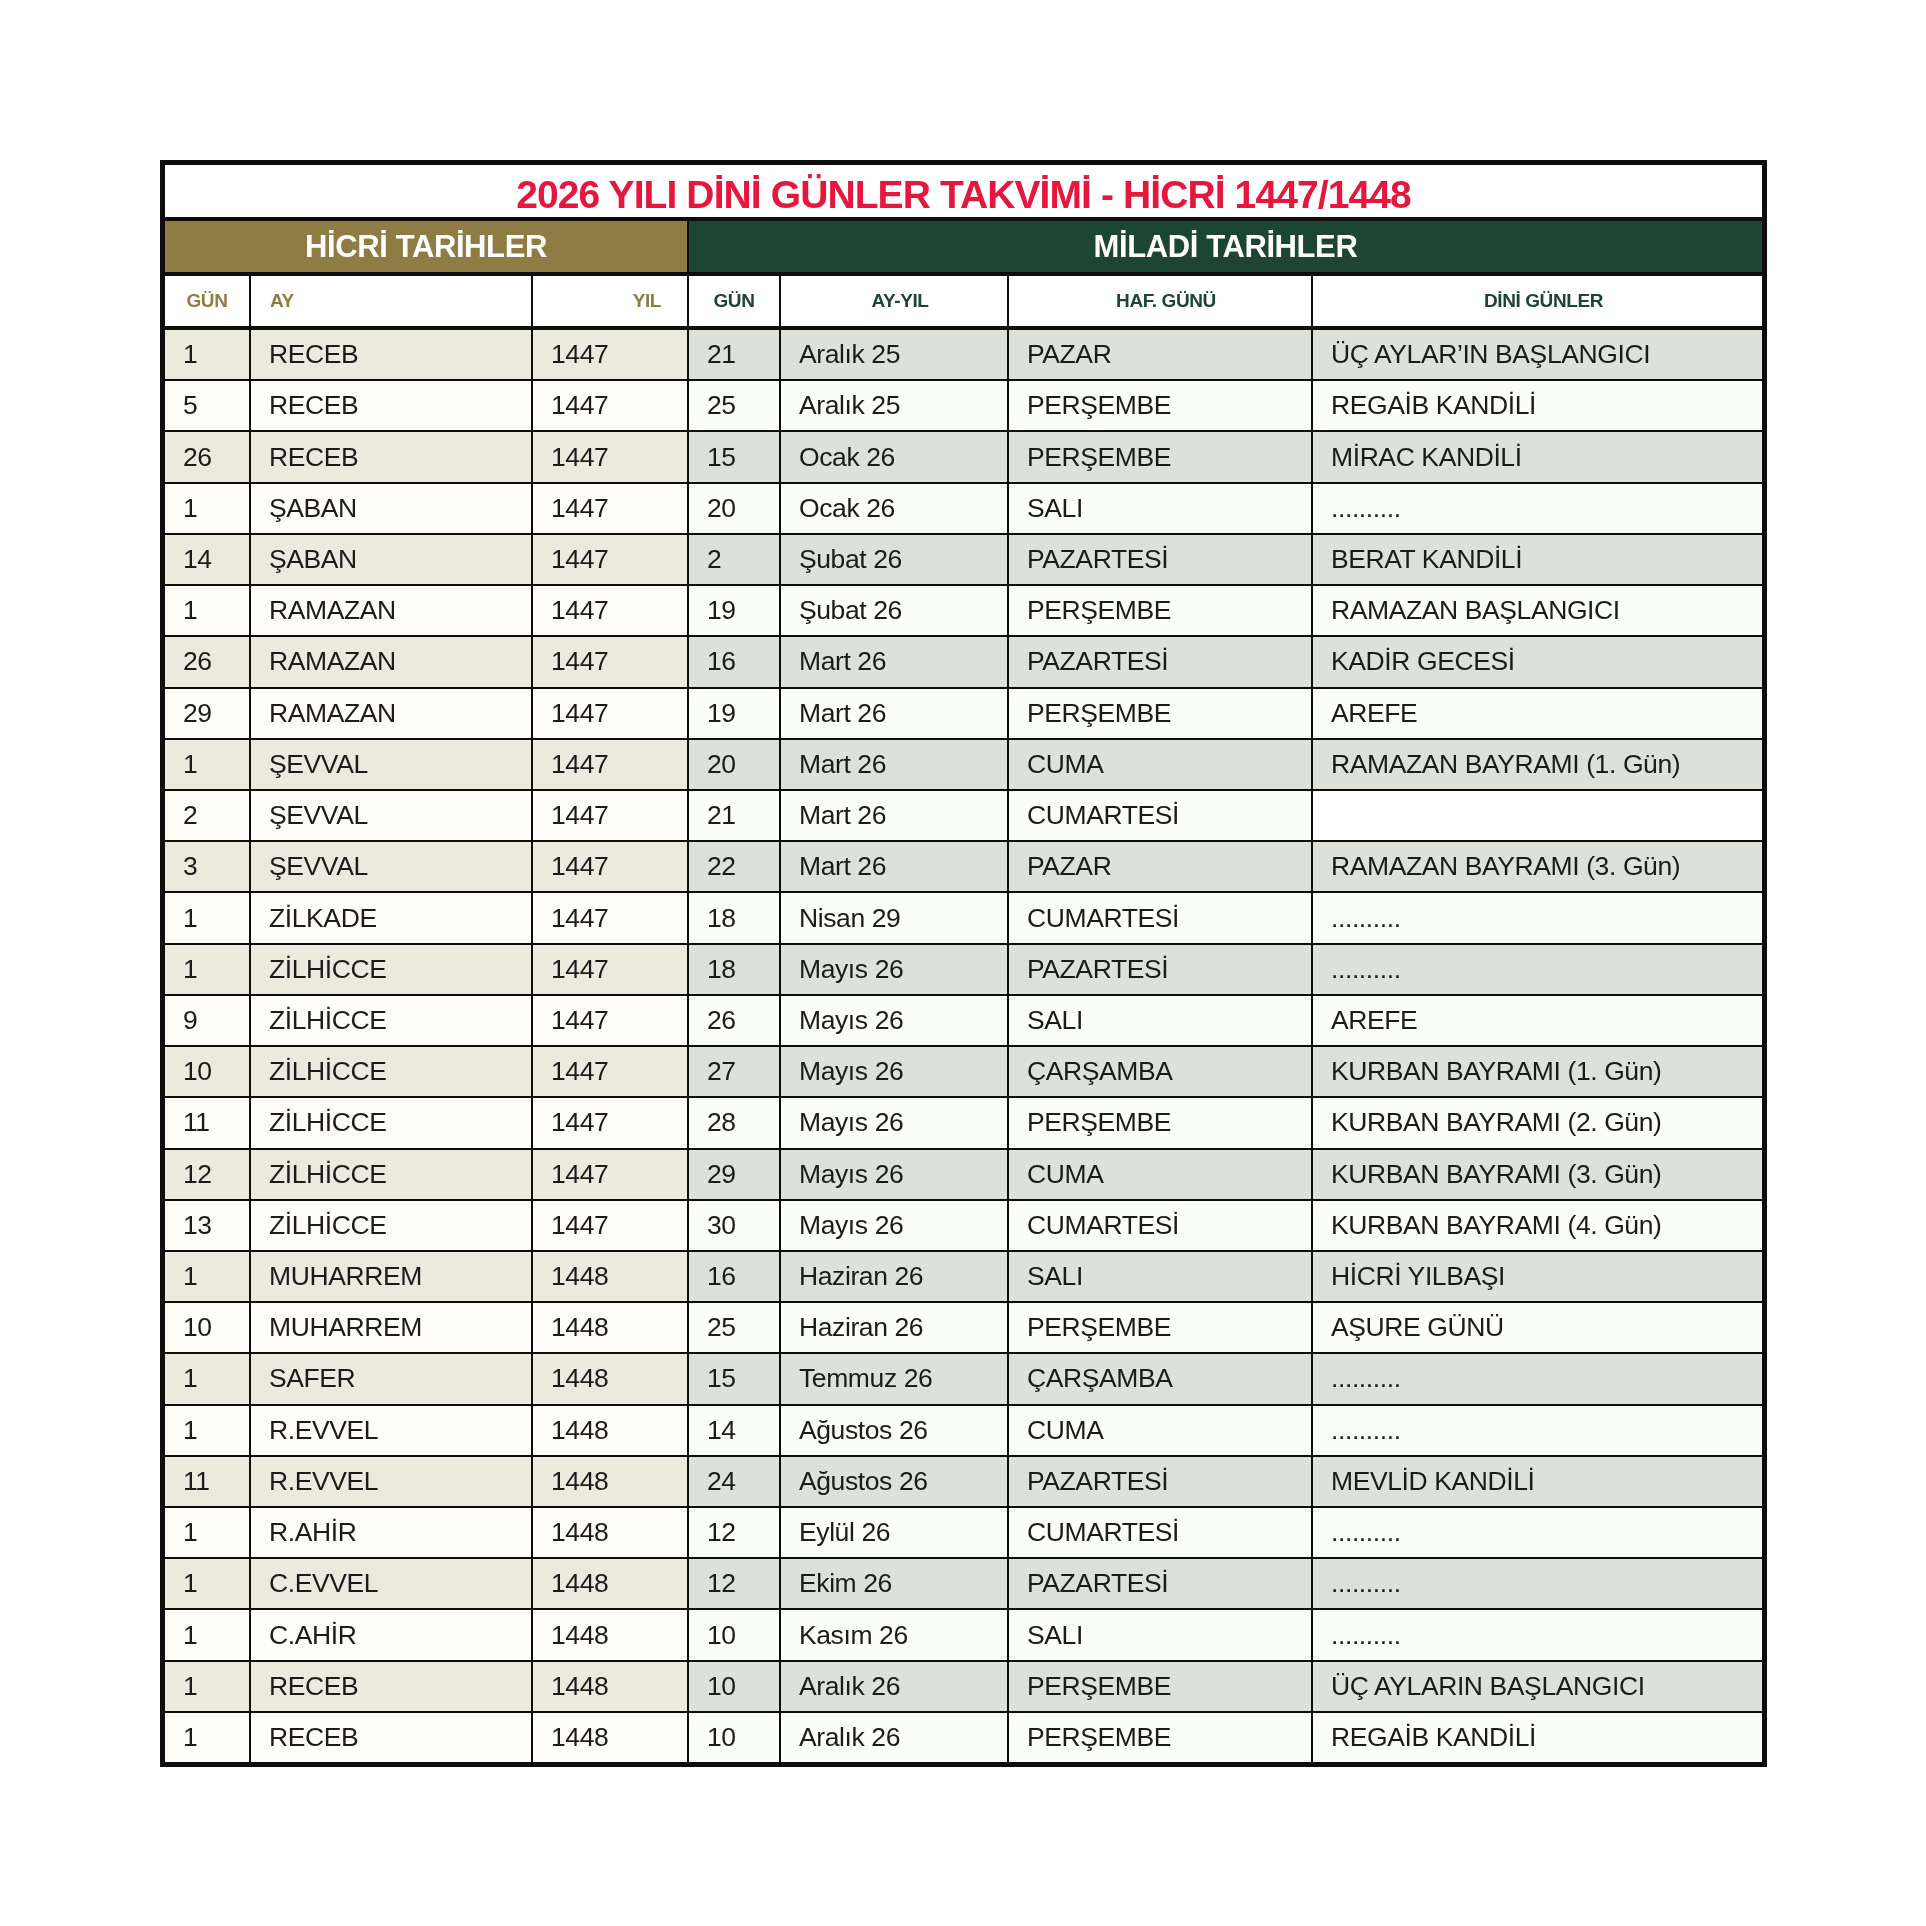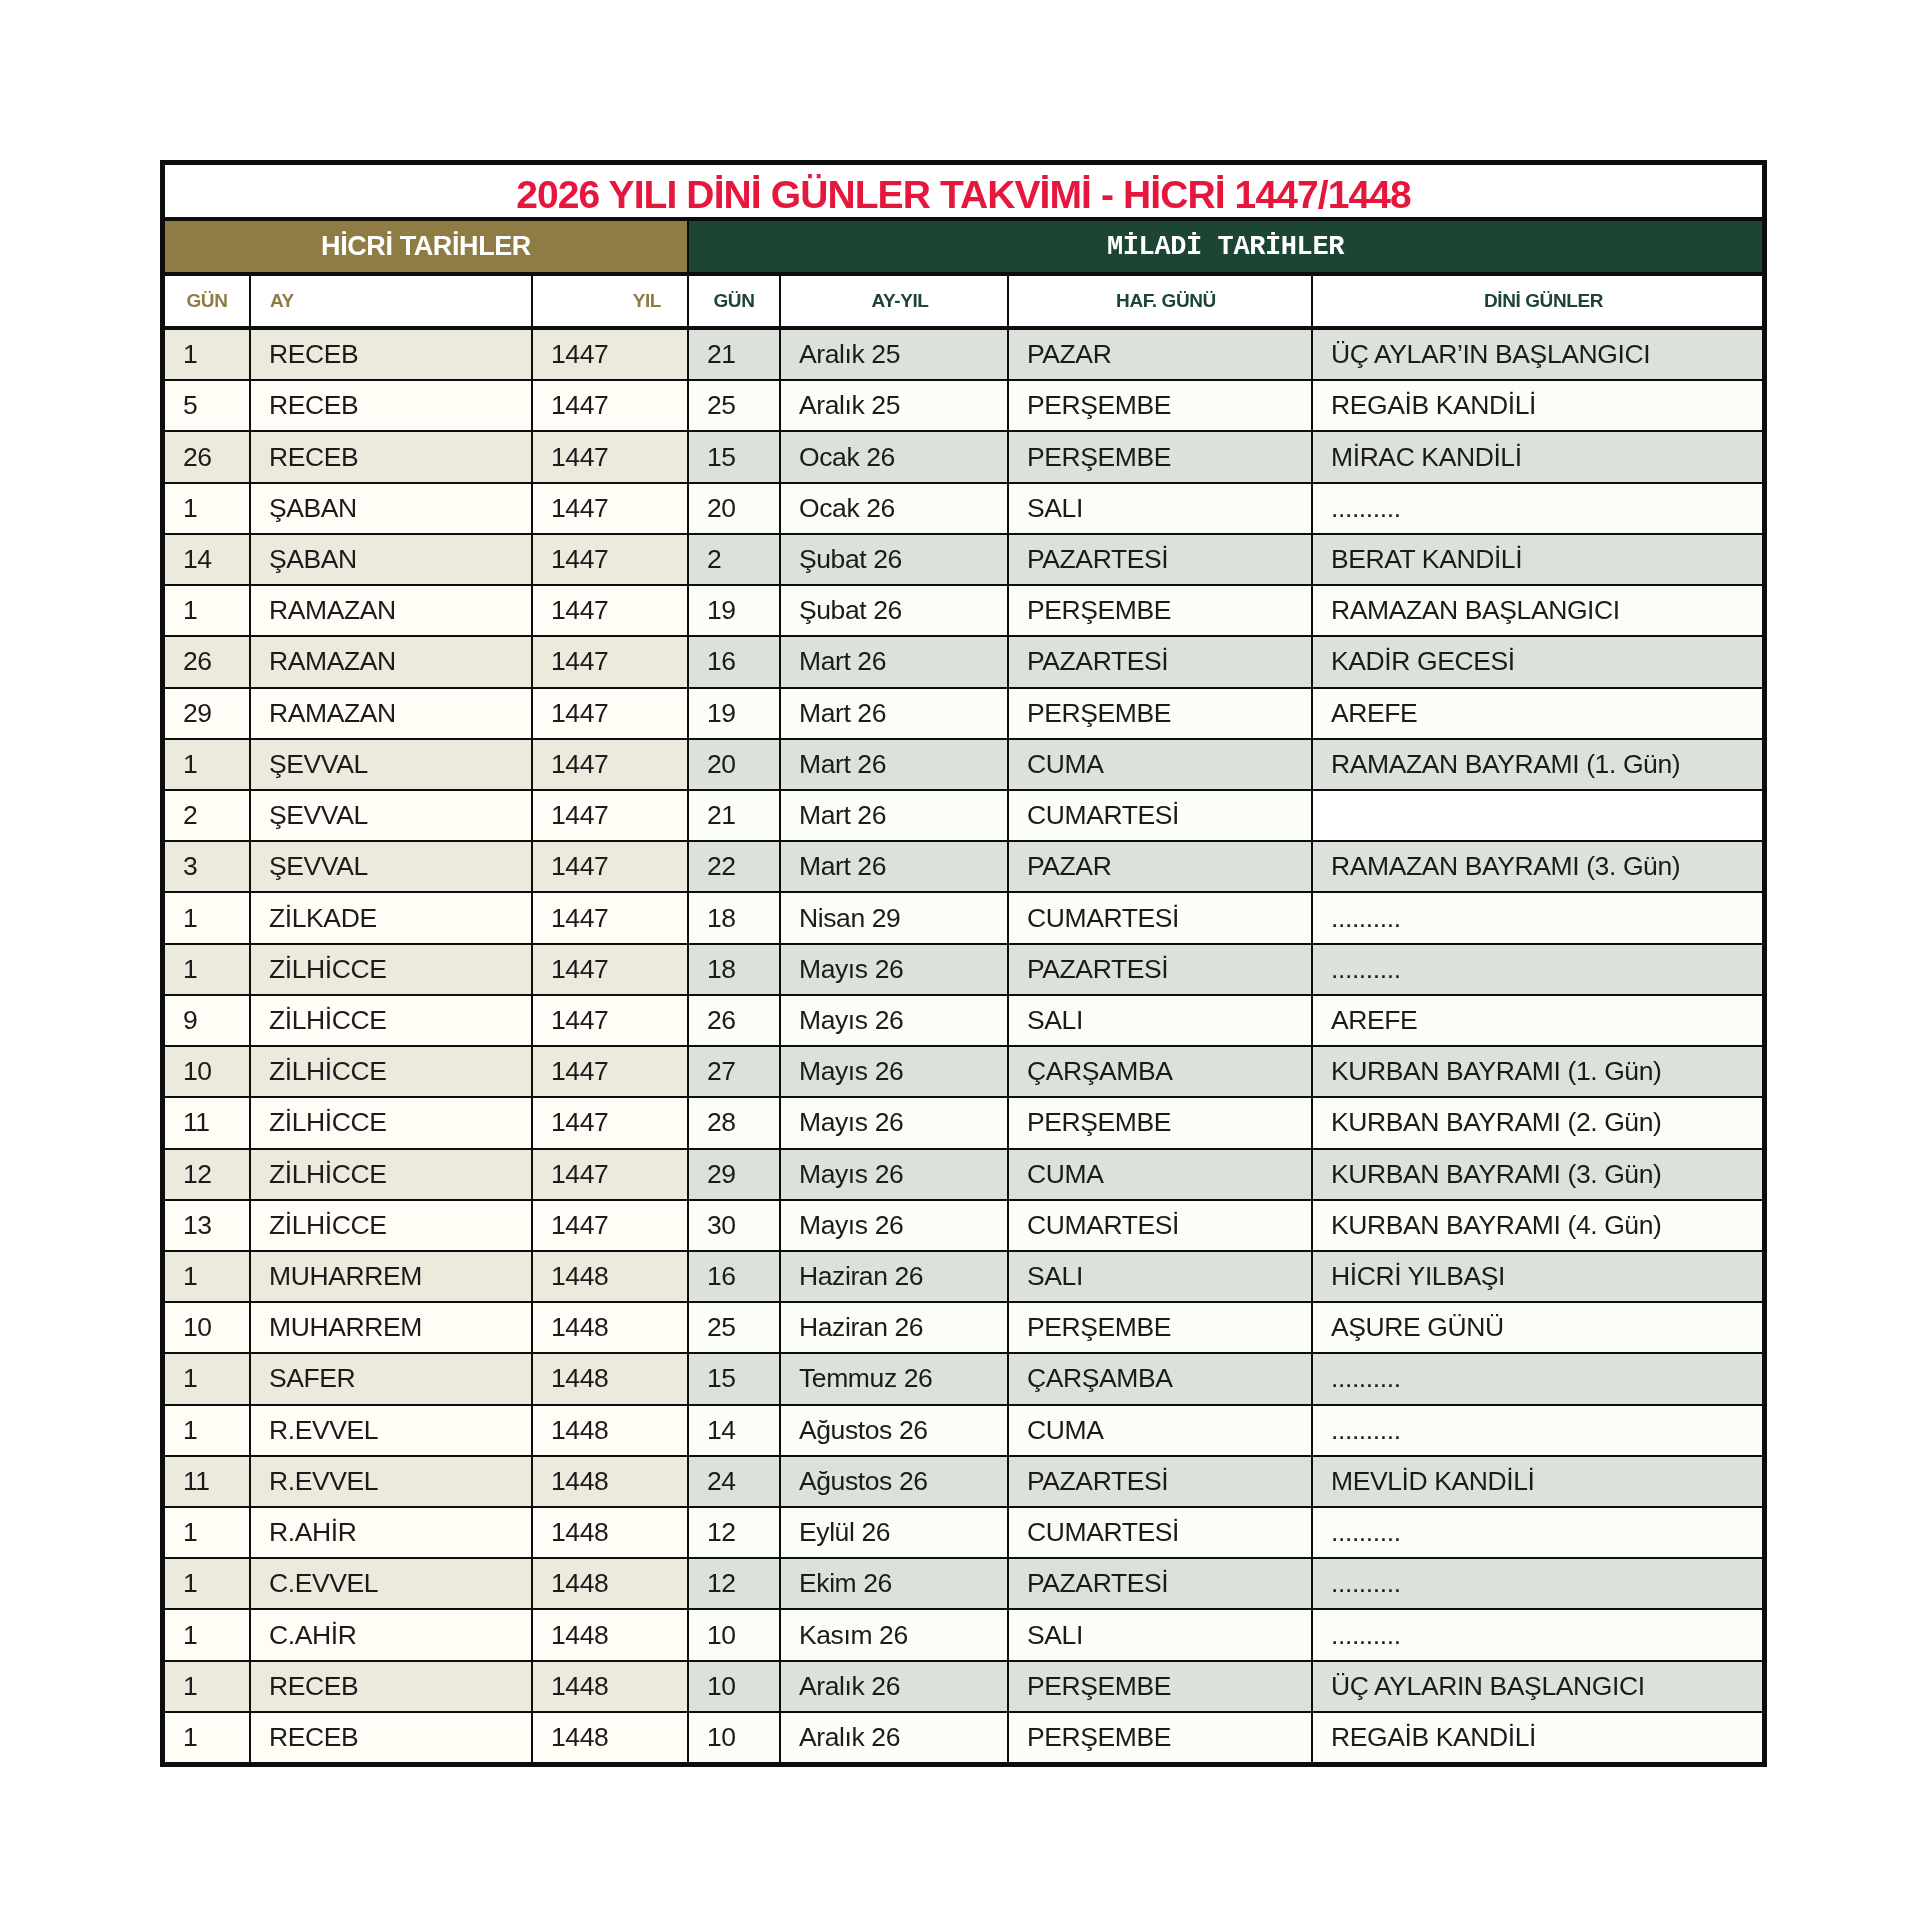--- a/index.html
+++ b/index.html
@@ -21,24 +21,24 @@
   .title-row span{
     color:var(--accent_red);font-size:39px;font-weight:700;letter-spacing:-0.9px;white-space:nowrap;
   }
   
   .section-row{
     height:51px;flex:0 0 auto;border-bottom:4.3px solid var(--border_black);
     display:flex;
   }
   .section-cell{
     display:flex;align-items:center;justify-content:center;
-    color:#ffffff;font-size:27px;font-weight:700;letter-spacing:-0.4px;box-sizing:border-box;
+    color:#ffffff;font-size:31px;font-weight:700;letter-spacing:-0.4px;box-sizing:border-box;
   }
   .section-hicri{width:524px;background:var(--olive);border-right:2.6px solid var(--border_black);}
-  .section-miladi{flex:1;background:var(--green_dark);font-family:Liberation Mono, monospace;}
+  .section-miladi{flex:1;background:var(--green_dark);}
   
   .colhead-row{
     height:50px;flex:0 0 auto;border-bottom:4.3px solid var(--border_black);
     display:flex;background:#fff;
   }
   .th{
     display:flex;align-items:center;box-sizing:border-box;
     font-size:19px;font-weight:700;letter-spacing:-0.4px;white-space:nowrap;
   }
   .th.h{color:var(--olive);}

